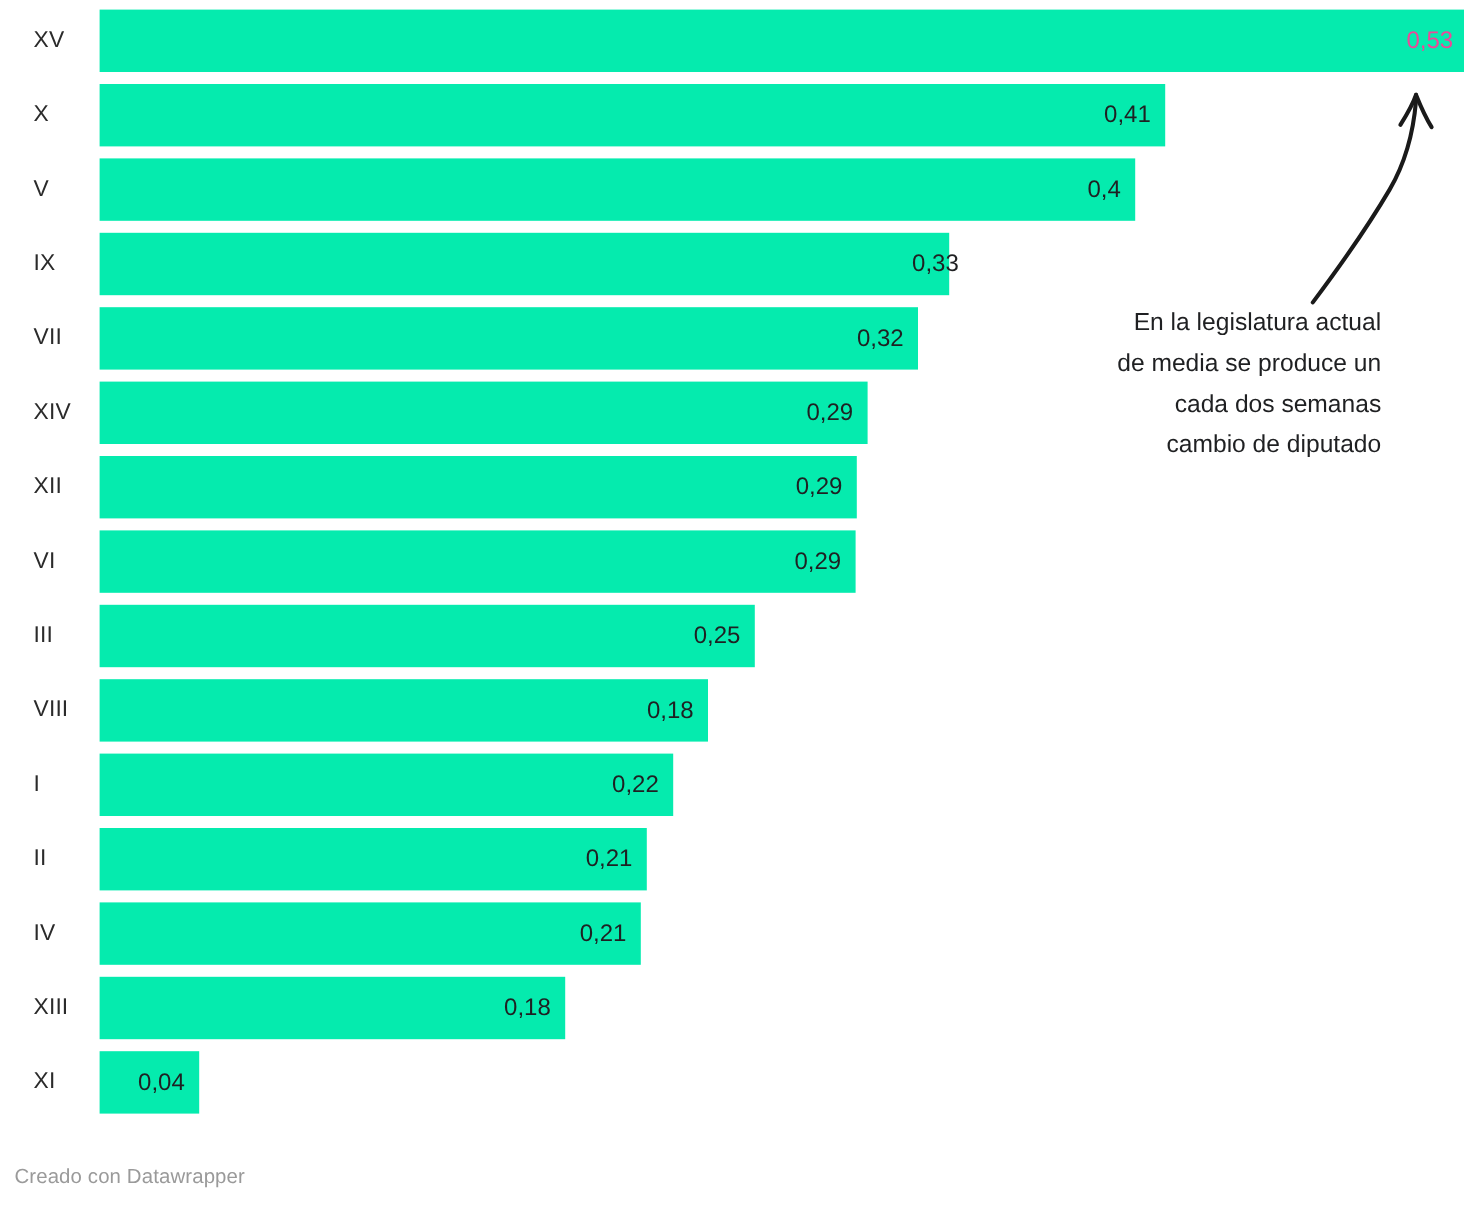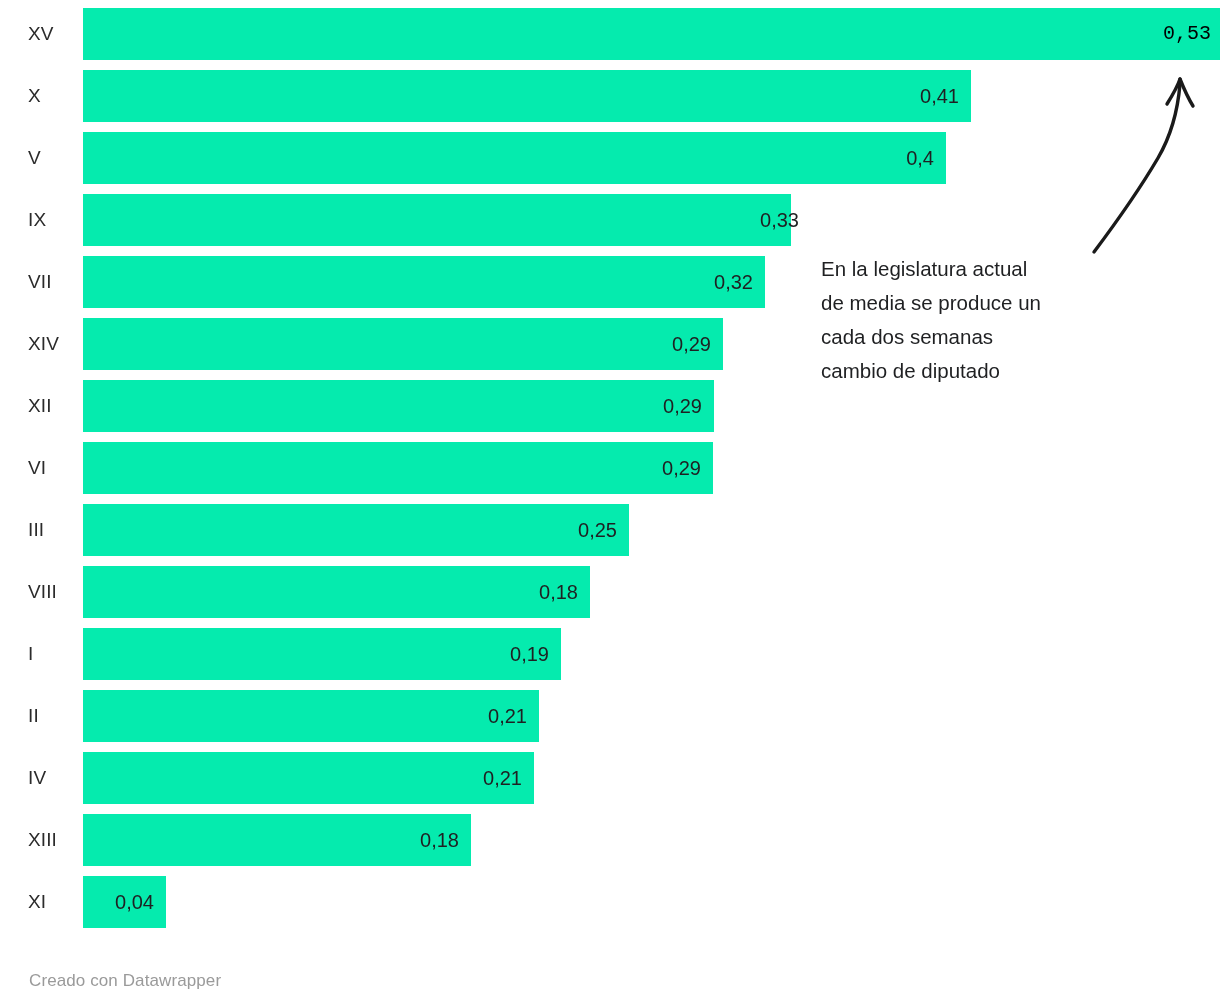--- a/index.html
+++ b/index.html
@@ -79,53 +79,52 @@
   
   #annotation-text {
     position: absolute;
     left: 821px;
     top: 252px;
     width: 330px;
     font-size: 20.5px;
     line-height: 34px;
     color: #1f2022;
   }
-  #annotation-text div { white-space: nowrap; }
+  #annotation-text div { white-space: nowrap; text-align: right; }
 
   #annotation-arrow {
     position: absolute;
     left: 1060px;
     top: 60px;
     width: 160px;
     height: 205px;
     pointer-events: none;
   }
 
   
   #footer {
     position: absolute;
     left: 12px;
     top: 971px;
     font-size: 17px;
     color: #9a9a9a;
     letter-spacing: 0.1px;
-    margin-left: 17px;
   }
 </style>
 </head>
 <body>
 
 <div id="chart-root">
 
   <div id="bars-area">
       <div class="bar-row" style="top: 8px;">
         <div class="bar-label">XV</div>
         <div class="bar-track">
           <div class="bar-rect" style="width: 1140px; background: rgb(5, 235, 174); height: 52px;"></div>
-          <div class="bar-value" style="left: 0px; width: 1128px; color: #000000; font-family: Liberation Mono, monospace;">0,53</div>
+          <div class="bar-value" style="left: 0px; width: 1128px; color: #ec4899;">0,53</div>
         </div>
       </div>
       <div class="bar-row" style="top: 70px;">
         <div class="bar-label">X</div>
         <div class="bar-track">
           <div class="bar-rect" style="width: 888px; background: rgb(5, 235, 174); height: 52px;"></div>
           <div class="bar-value" style="left: 0px; width: 876px; color: rgb(31, 32, 34);">0,41</div>
         </div>
       </div>
       <div class="bar-row" style="top: 132px;">
@@ -181,21 +180,21 @@
         <div class="bar-label">VIII</div>
         <div class="bar-track">
           <div class="bar-rect" style="width: 507px; background: rgb(5, 235, 174); height: 52px;"></div>
           <div class="bar-value" style="left: 0px; width: 495px; color: rgb(31, 32, 34);">0,18</div>
         </div>
       </div>
       <div class="bar-row" style="top: 628px;">
         <div class="bar-label">I</div>
         <div class="bar-track">
           <div class="bar-rect" style="width: 478px; background: rgb(5, 235, 174); height: 52px;"></div>
-          <div class="bar-value" style="left: 0px; width: 466px; color: rgb(31, 32, 34);">0,19</div>
+          <div class="bar-value" style="left: 0px; width: 466px; color: rgb(31, 32, 34);">0,22</div>
         </div>
       </div>
       <div class="bar-row" style="top: 690px;">
         <div class="bar-label">II</div>
         <div class="bar-track">
           <div class="bar-rect" style="width: 456px; background: rgb(5, 235, 174); height: 52px;"></div>
           <div class="bar-value" style="left: 0px; width: 444px; color: rgb(31, 32, 34);">0,21</div>
         </div>
       </div>
       <div class="bar-row" style="top: 752px;">

